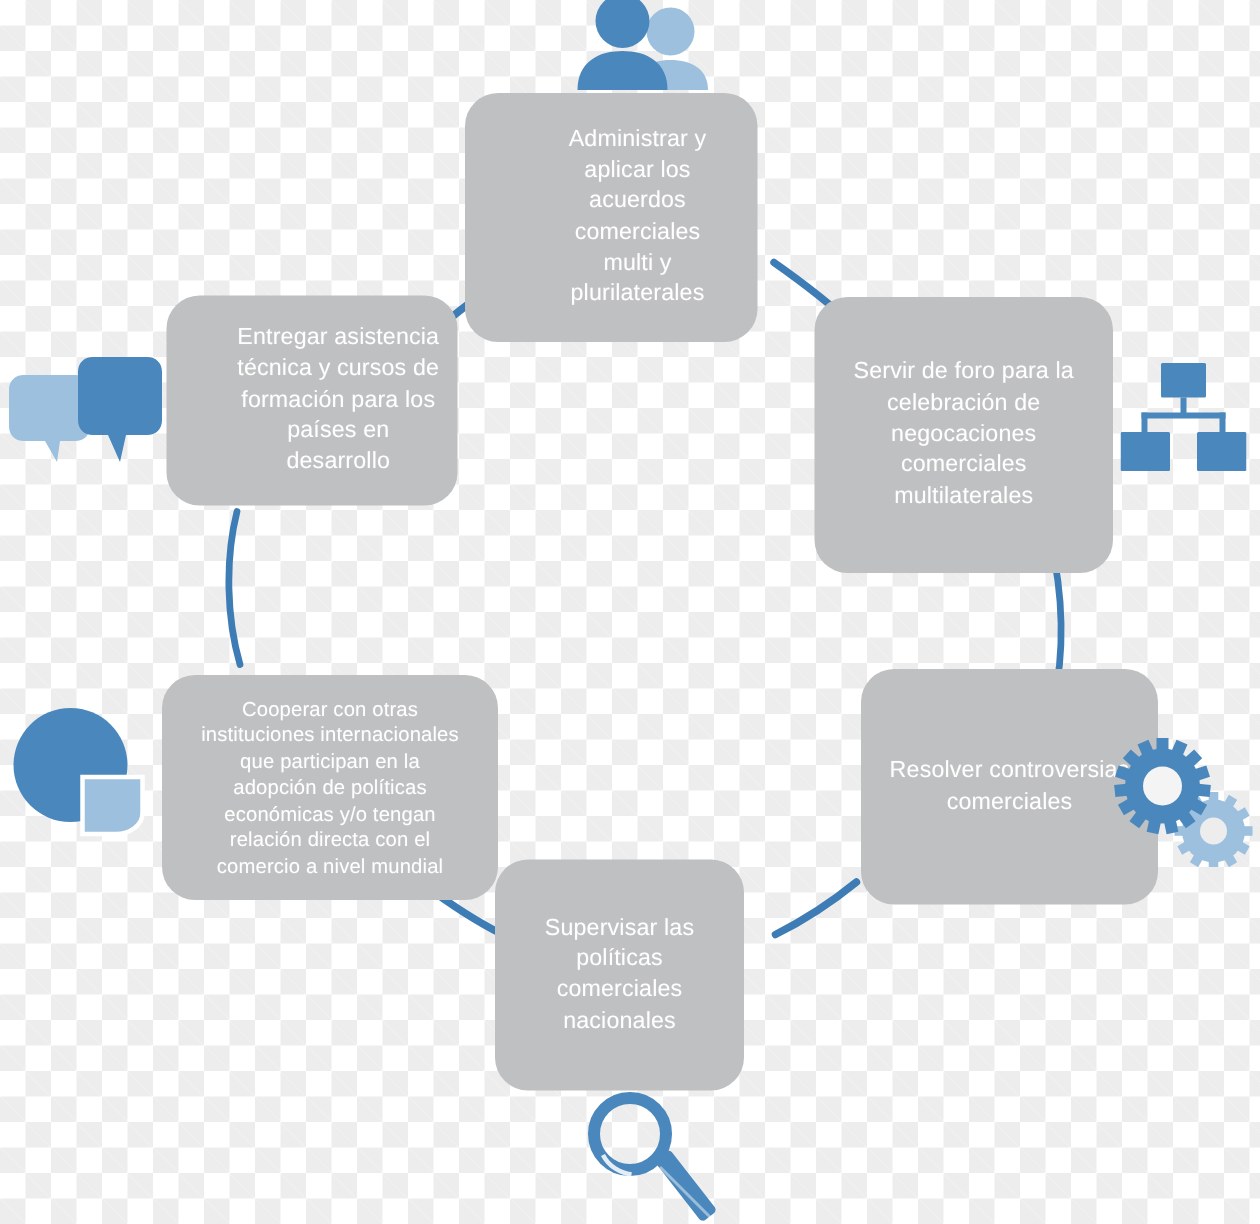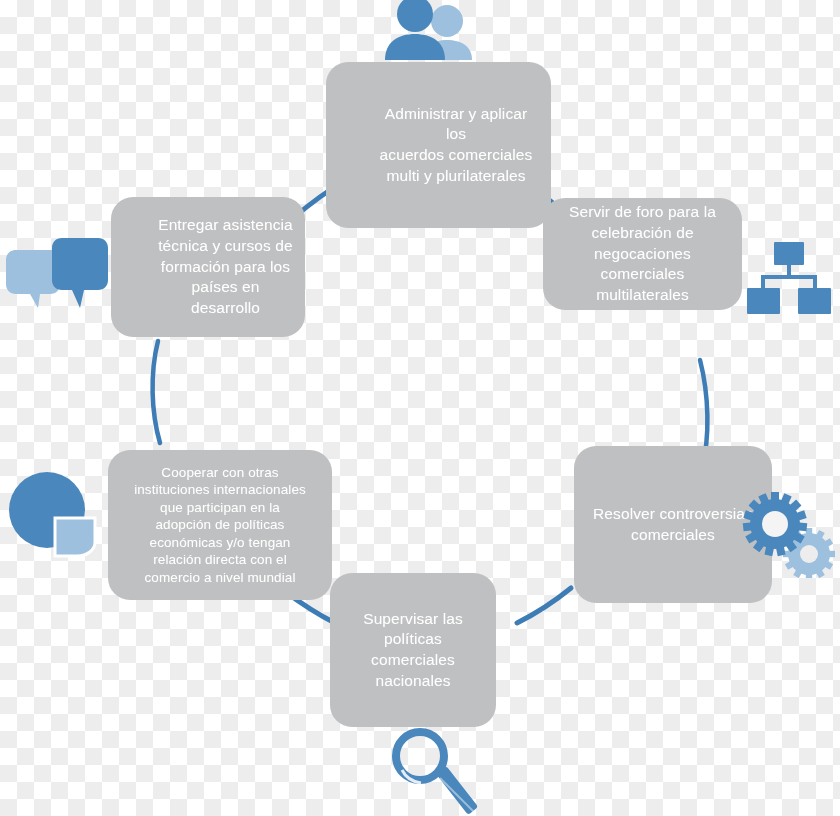--- a/index.html
+++ b/index.html
@@ -66,27 +66,27 @@
     <g fill="none" stroke="#3d7cb5" stroke-width="5" stroke-linecap="round">
       <path d="M 277 232 C 296 215 313 201 333 188"></path>
       <path d="M 516 175 C 536 189 553 202 570 218"></path>
       <path d="M 700 360 C 709 395 710 437 702 468" stroke-width="4.5"></path>
       <path d="M 571 588 C 555 601 537 613 517 623"></path>
       <path d="M 335 623 C 317 614 299 602 283 590"></path>
       <path d="M 160 443 C 151 412 150 373 158 341" stroke-width="4.5"></path>
     </g>
   </svg>
 
-  <div class="node" style="left:326px; top:62px; width:225px; height:166px;padding-left:47px;">
+  <div class="node" style="left:310px; top:62px; width:195px; height:166px;padding-left:47px;">
     <span class="node-label">Administrar y aplicar los
 acuerdos comerciales
 multi y plurilaterales</span>
   </div>
 
-  <div class="node" style="left:543px; top:198px; width:199px; height:112px;">
+  <div class="node" style="left:543px; top:198px; width:199px; height:184px;">
     <span class="node-label">Servir de foro para la
 celebración de
 negocaciones
 comerciales
 multilaterales</span>
   </div>
 
   <div class="node" style="left:574px; top:446px; width:198px; height:157px;">
     <span class="node-label">Resolver controversias
 comerciales</span>

